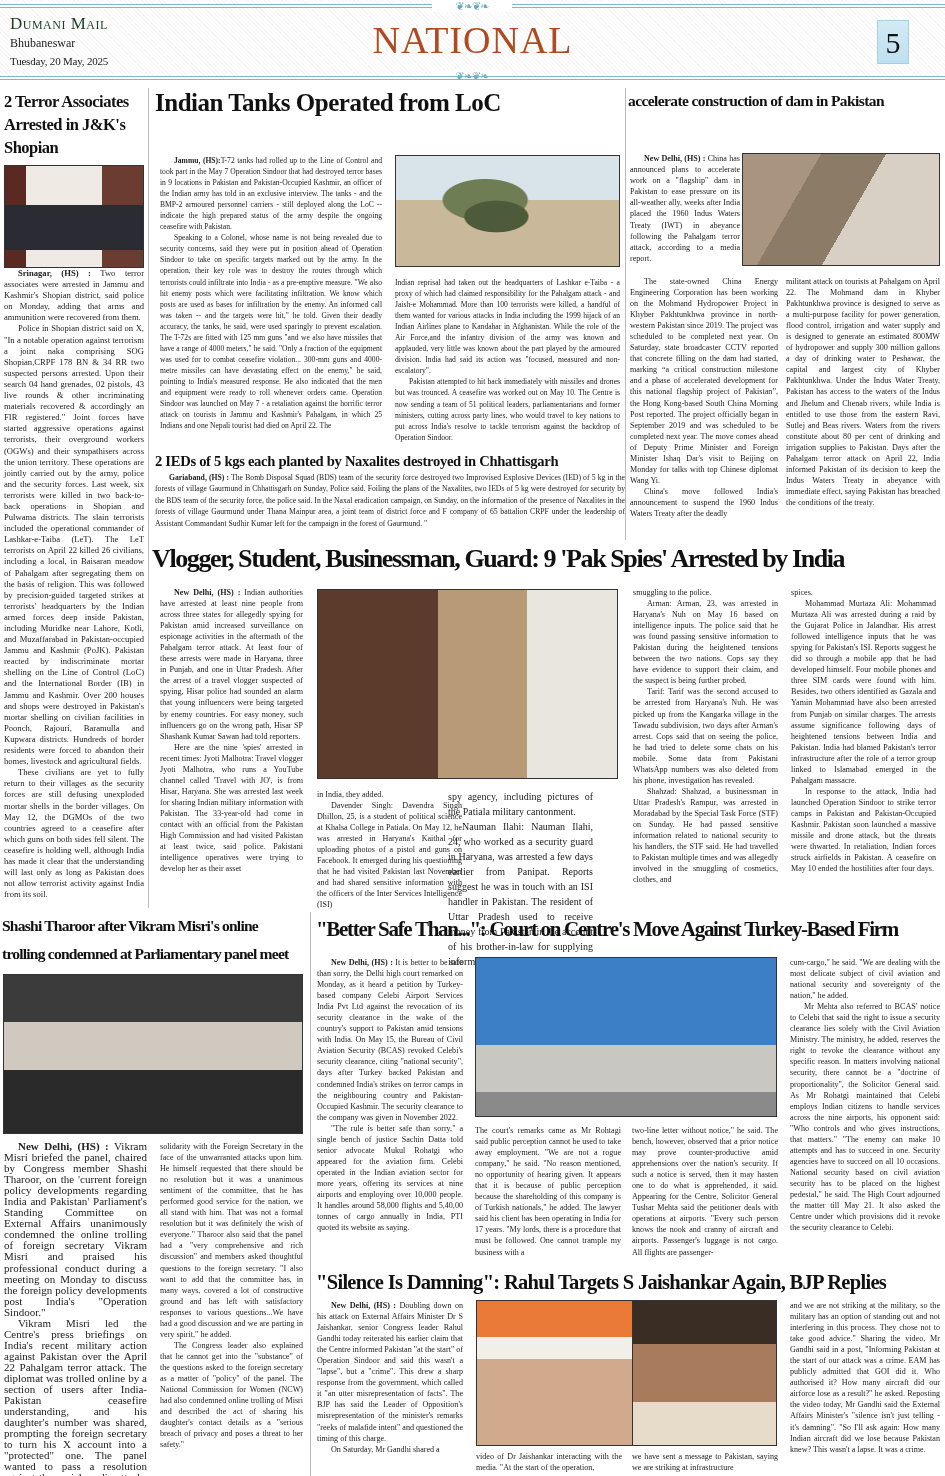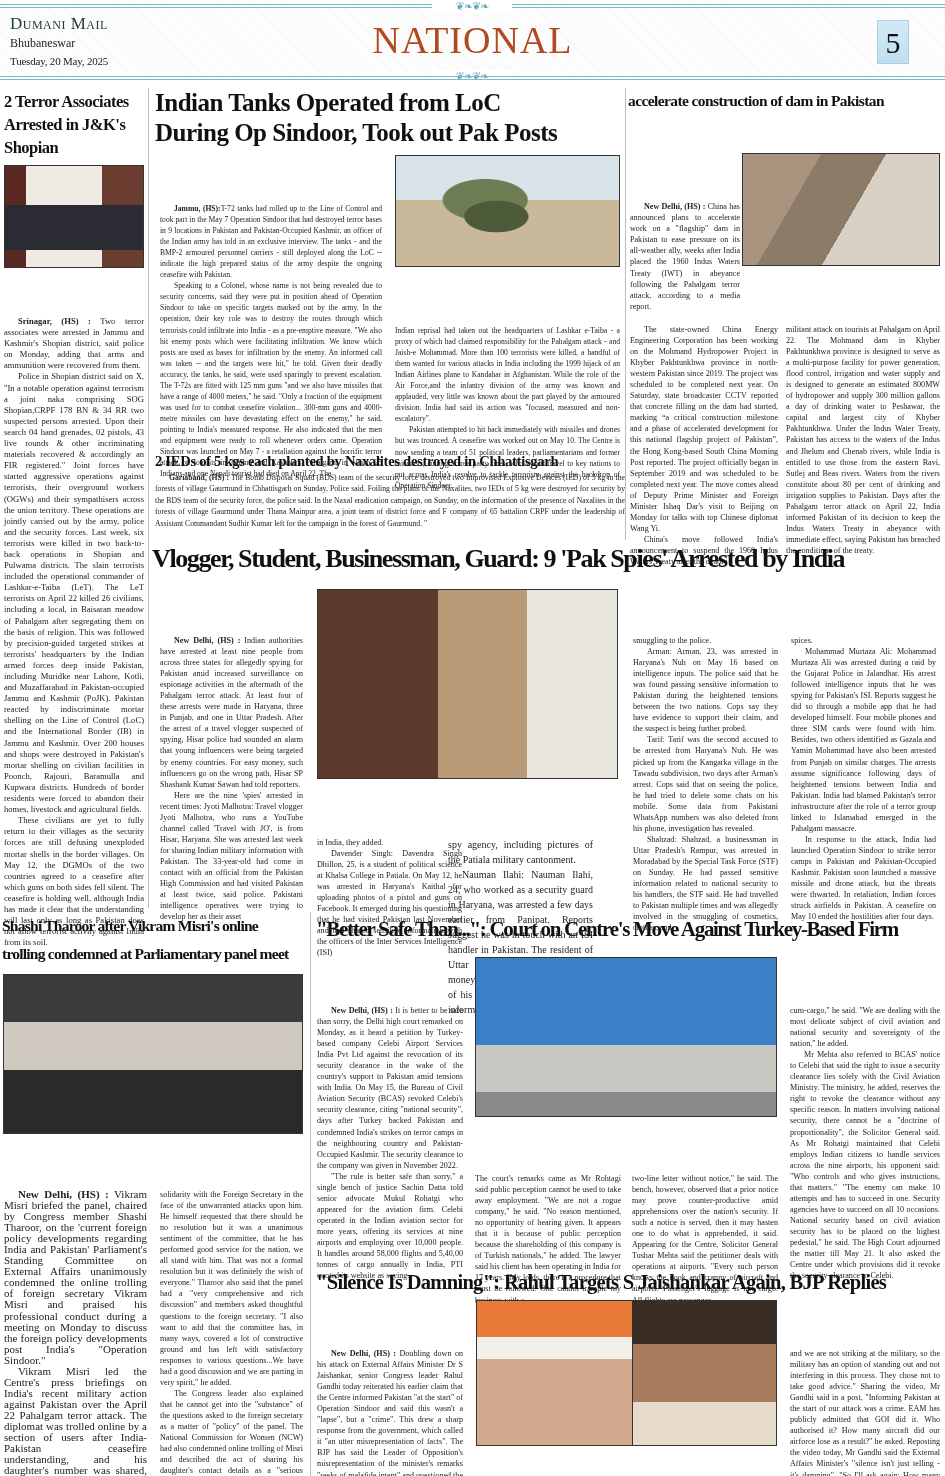--- a/index.html
+++ b/index.html
@@ -17,21 +17,21 @@
   .flourish.top { top: 0; }
   .flourish.bottom { top: 70px; }
   .paper-name { position: absolute; left: 10px; top: 14px; font-size: 17px; color: #1d3d28; font-variant: small-caps; letter-spacing: 0.5px; }
   .paper-city { position: absolute; left: 10px; top: 36px; font-size: 12px; color: #222; }
   .paper-date { position: absolute; left: 10px; top: 55px; font-size: 11px; color: #222; letter-spacing: -0.2px; }
   .section-title { position: absolute; left: 300px; width: 345px; top: 18px; text-align: center; font-size: 38px; color: #b04a20; letter-spacing: 1px; line-height: 44px; }
   .page-number { position: absolute; left: 877px; top: 20px; width: 32px; height: 44px; background: linear-gradient(#d3eaf5, #bfdff0); border: 1px solid #a8cfe2; font-size: 30px; text-align: center; line-height: 44px; color: #111; }
 
   
   .hl { font-weight: bold; color: #111; line-height: 1.15; letter-spacing: -0.5px; }
-  .body { font-size: 8.6px; line-height: 11px; text-align: justify; color: #222; margin-top: 48px; }
+  .body { font-size: 8.6px; line-height: 11px; text-align: justify; color: #222; }
   .body p { text-indent: 14px; }
   .dateline { font-weight: bold; }
 
   .photo { border: 1px solid #333; overflow: hidden; }
   .vrule { position: absolute; width: 1px; background: #bbb; }
 
   
   .ph-shopian { background:
       linear-gradient(#2b2b33 0 0) 0 70% / 100% 45% no-repeat,
       linear-gradient(90deg, #5a2a22 0 15%, #efeae4 15% 70%, #6b3c30 70% 100%); }
@@ -74,21 +74,20 @@
     <p><span class="dateline">Srinagar, (HS) :</span> <span>Two terror associates were arrested in Jammu and Kashmir's Shopian district, said police on Monday, adding that arms and ammunition were recovered from them.</span></p>
     <p>Police in Shopian district said on X, "In a notable operation against terrorism a joint naka comprising SOG Shopian,CRPF 178 BN &amp; 34 RR two suspected persons arrested. Upon their search 04 hand grenades, 02 pistols, 43 live rounds &amp; other incriminating materials recovered &amp; accordingly an FIR registered." Joint forces have started aggressive operations against terrorists, their overground workers (OGWs) and their sympathisers across the union territory. These operations are jointly carried out by the army, police and the security forces. Last week, six terrorists were killed in two back-to-back operations in Shopian and Pulwama districts. The slain terrorists included the operational commander of Lashkar-e-Taiba (LeT). The LeT terrorists on April 22 killed 26 civilians, including a local, in Baisaran meadow of Pahalgam after segregating them on the basis of religion. This was followed by precision-guided targeted strikes at terrorists' headquarters by the Indian armed forces deep inside Pakistan, including Muridke near Lahore, Kotli, and Muzaffarabad in Pakistan-occupied Jammu and Kashmir (PoJK). Pakistan reacted by indiscriminate mortar shelling on the Line of Control (LoC) and the International Border (IB) in Jammu and Kashmir. Over 200 houses and shops were destroyed in Pakistan's mortar shelling on civilian facilities in Poonch, Rajouri, Baramulla and Kupwara districts. Hundreds of border residents were forced to abandon their homes, livestock and agricultural fields.</p>
     <p>These civilians are yet to fully return to their villages as the security forces are still defusing unexploded mortar shells in the border villages. On May 12, the DGMOs of the two countries agreed to a ceasefire after which guns on both sides fell silent. The ceasefire is holding well, although India has made it clear that the understanding will last only as long as Pakistan does not allow terrorist activity against India from its soil.</p>
   </div>
 </div>
 <div class="vrule" style="left:148px; top:88px; height:820px;"></div>
 
 <div class="abs" style="left:155px; top:88px; width:465px;">
   <div class="hl" style="font-size:25px; line-height:30px;">
     <div>Indian Tanks Operated from LoC</div>
-    <div>During Op Sindoor, Took out Pak Posts</div>
   </div>
 </div>
 <div class="abs body" style="left:160px; top:155px; width:222px; font-size:7.6px; line-height:11.05px;">
   <p><span class="dateline">Jammu, (HS):</span><span>T-72 tanks had rolled up to the Line of Control and took part in the May 7 Operation Sindoor that had destroyed terror bases in 9 locations in Pakistan and Pakistan-Occupied Kashmir, an officer of the Indian army has told in an exclusive interview. The tanks - and the BMP-2 armoured personnel carriers - still deployed along the LoC -- indicate the high prepared status of the army despite the ongoing ceasefire with Pakistan.</span></p>
   <p>Speaking to a Colonel, whose name is not being revealed due to security concerns, said they were put in position ahead of Operation Sindoor to take on specific targets marked out by the army. In the operation, their key role was to destroy the routes through which terrorists could infiltrate into India - as a pre-emptive measure. "We also hit enemy posts which were facilitating infiltration. We know which posts are used as bases for infiltration by the enemy. An informed call was taken -- and the targets were hit," he told. Given their deadly accuracy, the tanks, he said, were used sparingly to prevent escalation. The T-72s are fitted with 125 mm guns "and we also have missiles that have a range of 4000 meters," he said. "Only a fraction of the equipment was used for to combat ceasefire violation... 300-mm guns and 4000-metre missiles can have devastating effect on the enemy," he said, pointing to India's measured response. He also indicated that the men and equipment were ready to roll whenever orders came. Operation Sindoor was launched on May 7 - a retaliation against the horrific terror attack on tourists in Jammu and Kashmir's Pahalgam, in which 25 Indians and one Nepali tourist had died on April 22. The</p>
 </div>
 <div class="abs photo ph-tank" style="left:395px; top:155px; width:225px; height:112px;"></div>
 <div class="abs body" style="left:395px; top:277px; width:225px; font-size:7.6px; line-height:11.05px;">
   <p style="text-indent:0">Indian reprisal had taken out the headquarters of Lashkar e-Taiba - a proxy of which had claimed responsibility for the Pahalgam attack - and Jaish-e Mohammad. More than 100 terrorists were killed, a handful of them wanted for various attacks in India including the 1999 hijack of an Indian Airlines plane to Kandahar in Afghanistan. While the role of the Air Force,and the infantry division of the army was known and applauded, very little was known about the part played by the armoured division. India had said its action was "focused, measured and non-escalatory".</p>
   <p>Pakistan attempted to hit back immediately with missiles and drones but was trounced. A ceasefire was worked out on May 10. The Centre is now sending a team of 51 political leaders, parliamentarians and former ministers, cutting across party lines, who would travel to key nations to put across India's resolve to tackle terrorism against the backdrop of Operation Sindoor.</p>

